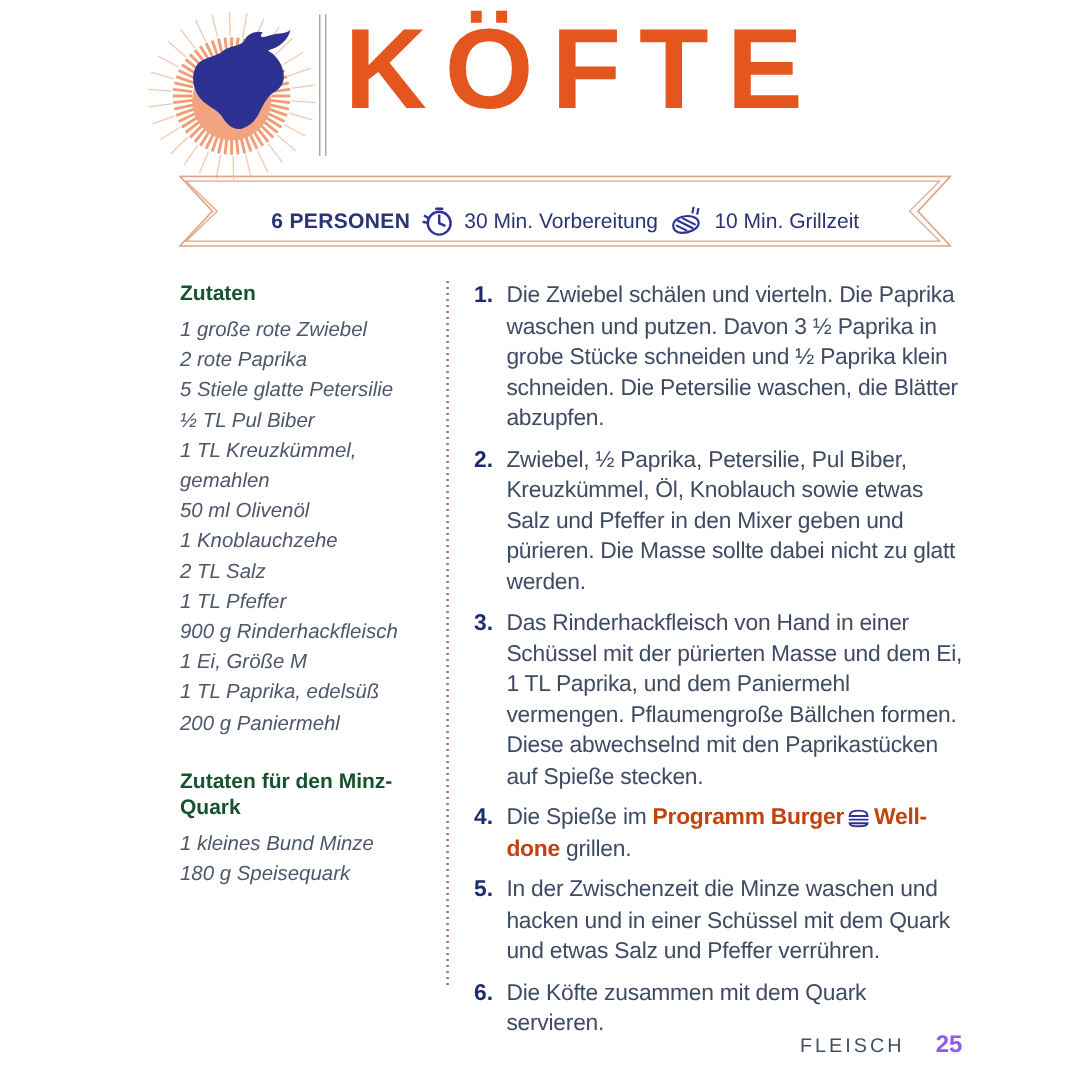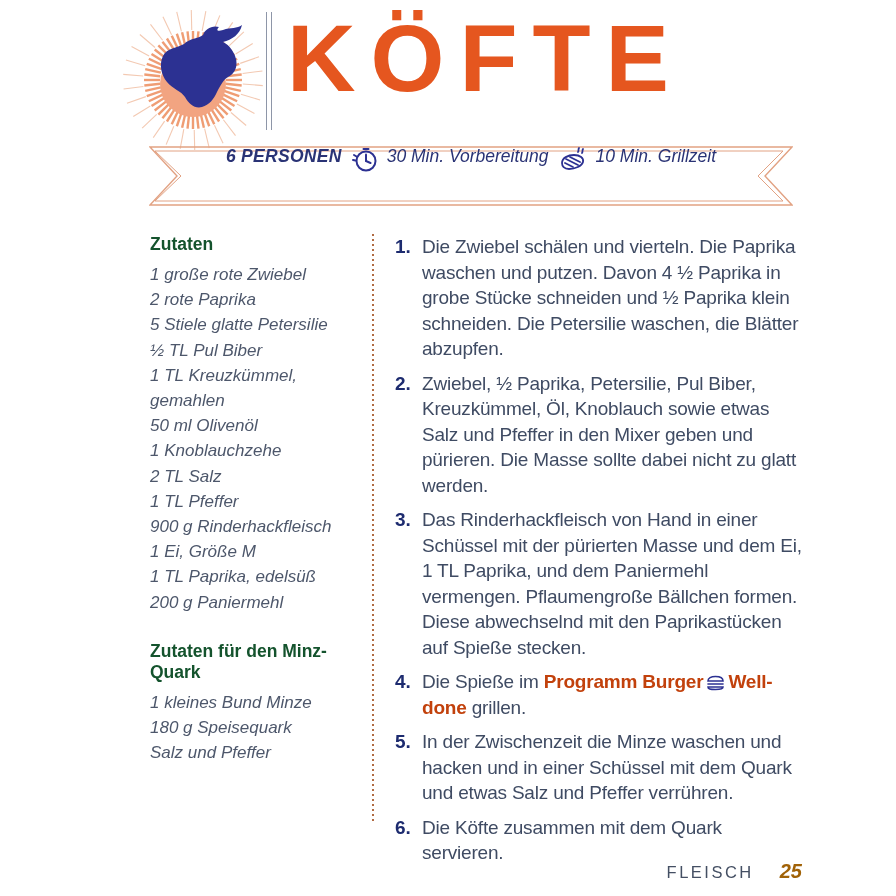--- a/index.html
+++ b/index.html
@@ -13,22 +13,22 @@
     border-left:1.5px solid #8e96a8;border-right:1.5px solid #8e96a8;}
   .title{
     position:absolute;left:287px;top:2px;width:560px;
     font-size:95px;line-height:1.18;font-weight:bold;letter-spacing:15px;
     color:#e5561f;white-space:nowrap;
   }
   
   .ribbon{position:absolute;left:149px;top:146px;width:644px;height:60px;}
   .ribbon-content{
     position:absolute;left:149px;top:146px;width:644px;height:76px;
-    display:flex;align-items:flex-start;justify-content:center;gap:9px;
-    color:#2a3375;font-size:17.5px;font-style:italic;
+    display:flex;align-items:center;justify-content:center;gap:9px;
+    color:#2a3375;font-size:17.5px;
   }
   .servings{font-weight:bold;letter-spacing:.3px;}
   .banner-icon{flex:0 0 auto;display:block;}
   
   .content{position:absolute;left:150px;top:234px;width:656px;display:flex;}
   .ingredients{width:213px;flex:0 0 auto;}
   .ing-heading{font-weight:bold;color:#14532d;font-size:17.5px;margin:0 0 7px 0;}
   .ing-list{list-style:none;margin:0;padding:0;}
   .ing-list li{font-style:italic;color:#4d576b;font-size:17px;line-height:25.2px;}
   .ing-sub{margin-top:26px;}
@@ -38,21 +38,21 @@
   }
   .steps{flex:1 1 auto;margin-left:21px;}
   .step{display:flex;margin:0 0 9px 0;}
   .step-num{flex:0 0 27px;font-weight:bold;color:#1d2b6f;font-size:19px;line-height:25.5px;}
   .step-text{flex:1 1 auto;font-size:19px;line-height:25.5px;color:#3f4b63;letter-spacing:-0.2px;}
   .step-text b{color:#c2410c;}
   .inline-icon{display:inline-block;vertical-align:-3px;margin:0 3px;}
   
   .footer{position:absolute;right:94px;bottom:13px;display:flex;align-items:baseline;gap:26px;}
   .footer-section{color:#444f63;font-size:16.5px;letter-spacing:2.5px;text-align:center;}
-  .footer-page{color:#a16207;font-size:20px;font-weight:bold;font-style:italic;}
+  .footer-page{color:#8b5cf6;font-size:20px;font-weight:bold;}
 </style>
 </head>
 <body>
 
 <div class="page">
 
   <svg class="logo" viewBox="0 0 150 150" aria-hidden="true">
     <g id="rays">
         <line x1="108" y1="78" x2="124" y2="78" stroke="#ef9d74" stroke-width="2.4"></line>
         <line x1="107.792502926477" y1="81.69482771140916" x2="123.69189828476888" y2="83.48625932906208" stroke="#ef9d74" stroke-width="2.4"></line>
@@ -201,30 +201,29 @@
         <li>1 TL Pfeffer</li>
         <li>900 g Rinderhackfleisch</li>
         <li>1 Ei, Größe M</li>
         <li>1 TL Paprika, edelsüß</li>
         <li>200 g Paniermehl</li>
       </ul>
       <p class="ing-heading ing-sub">Zutaten für den Minz-Quark</p>
       <ul class="ing-list">
         <li>1 kleines Bund Minze</li>
         <li>180 g Speisequark</li>
-        <li>Salz und Pfeffer</li>
       </ul>
     </div>
 
     <div class="dot-divider"></div>
 
     <div class="steps">
       <div class="step">
         <span class="step-num">1.</span>
-        <span class="step-text">Die Zwiebel schälen und vierteln. Die Paprika waschen und putzen. Davon 4 ½ Paprika in grobe Stücke schneiden und ½ Paprika klein schneiden. Die Petersilie waschen, die Blätter abzupfen.</span>
+        <span class="step-text">Die Zwiebel schälen und vierteln. Die Paprika waschen und putzen. Davon 3 ½ Paprika in grobe Stücke schneiden und ½ Paprika klein schneiden. Die Petersilie waschen, die Blätter abzupfen.</span>
       </div>
       <div class="step">
         <span class="step-num">2.</span>
         <span class="step-text">Zwiebel, ½ Paprika, Petersilie, Pul Biber, Kreuzkümmel, Öl, Knoblauch sowie etwas Salz und Pfeffer in den Mixer geben und pürieren. Die Masse sollte dabei nicht zu glatt werden.</span>
       </div>
       <div class="step">
         <span class="step-num">3.</span>
         <span class="step-text">Das Rinderhackfleisch von Hand in einer Schüssel mit der pürierten Masse und dem Ei, 1 TL Paprika, und dem Paniermehl vermengen. Pflaumengroße Bällchen formen. Diese abwechselnd mit den Paprikastücken auf Spieße stecken.</span>
       </div>
       <div class="step">

